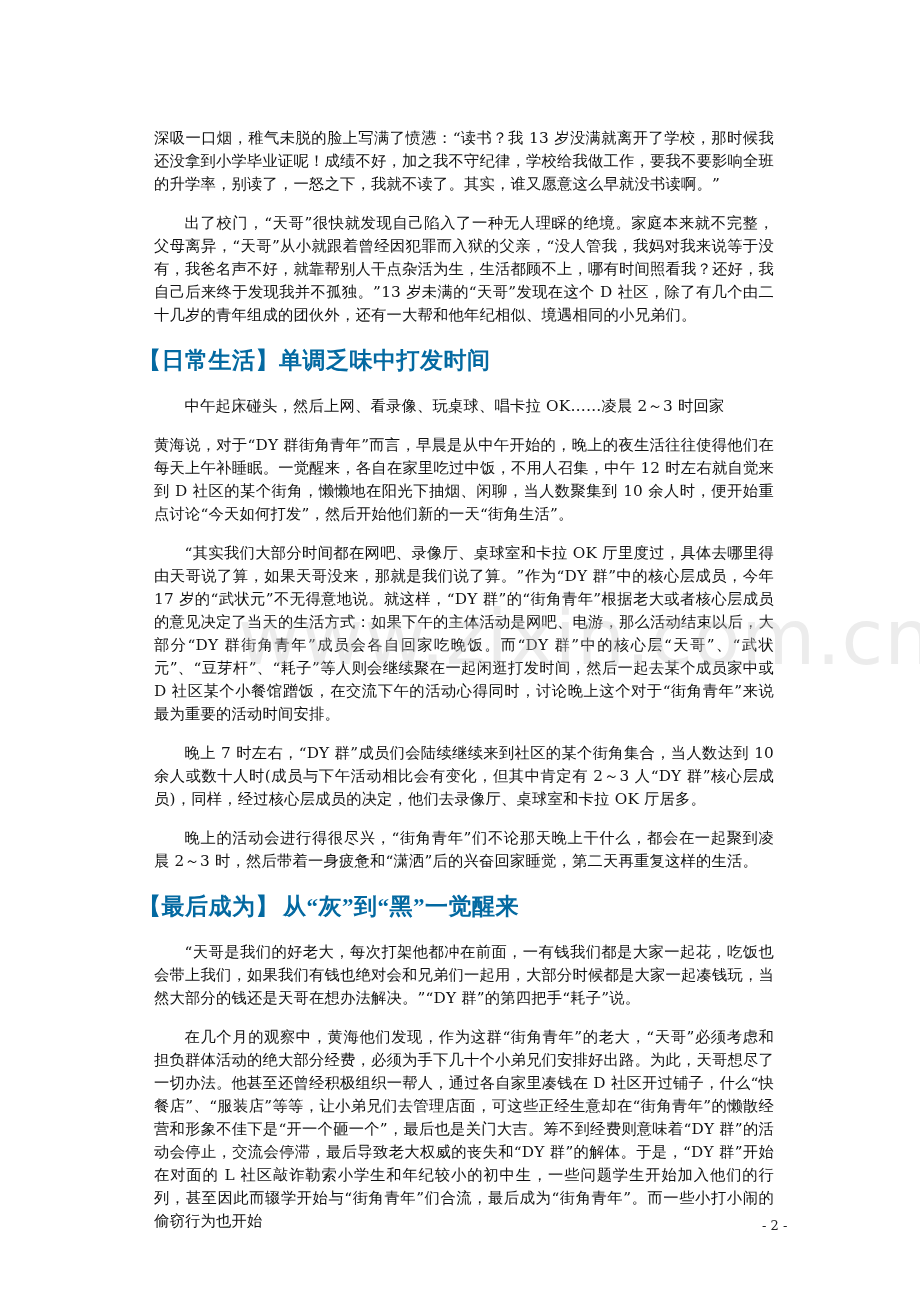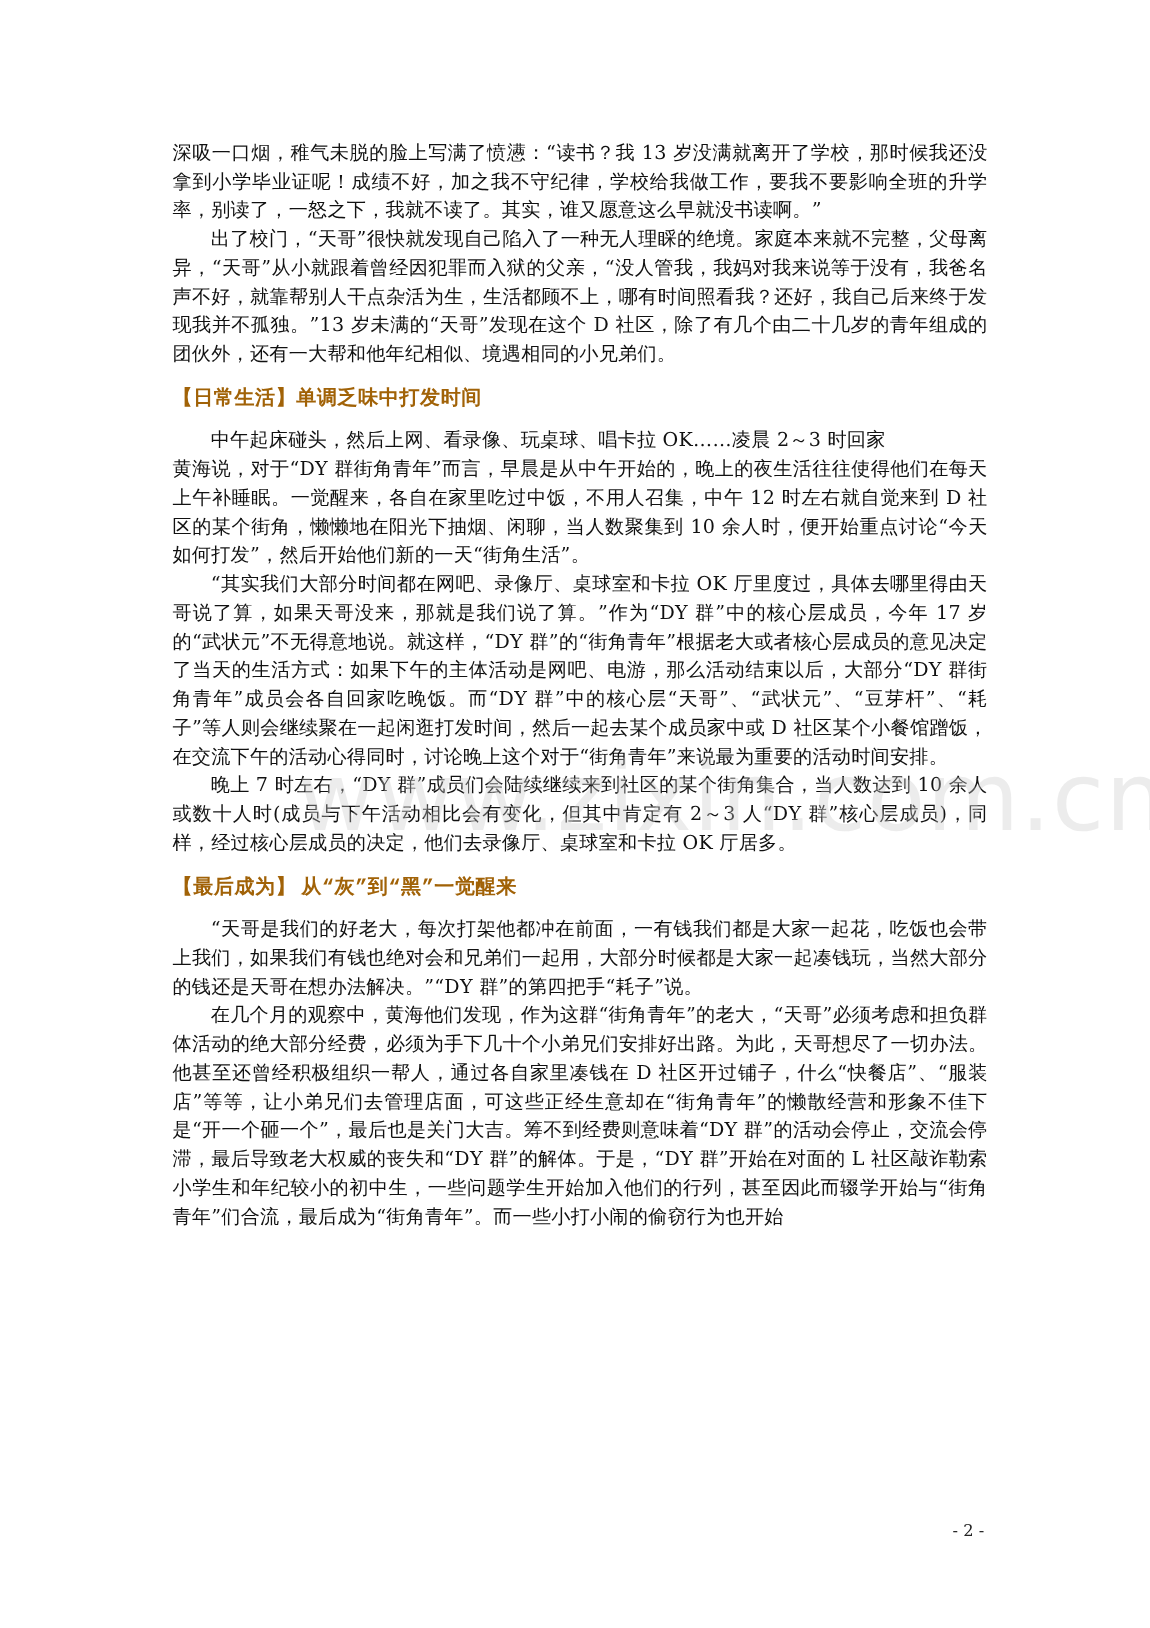--- a/index.html
+++ b/index.html
@@ -5,30 +5,30 @@
   html, body { margin: 0; padding: 0; background: #ffffff; }
   body {
     width: 920px; height: 1302px; position: relative; overflow: hidden;
     font-family: "DejaVu Serif", "Liberation Serif", serif;
     color: #111111;
   }
   .page {
     position: absolute; left: 138px; top: 111px; width: 652px;
   }
   .para {
-    margin: 0; font-size: 15.3px; line-height: 23px;
+    margin: 16px; font-size: 15.3px; line-height: 23px;
     text-align: justify; text-justify: inter-character;
     letter-spacing: 0.2px;
   }
   .para.indent { text-indent: 2em; }
   .heading {
     margin: 6px 0 4px 0;
-    font-family: Liberation Mono, monospace;
-    font-weight: bold; font-size: 16px; line-height: 36px;
-    color: #a16207; letter-spacing: 0.5px;
+    font-family: Liberation Serif, serif;
+    font-weight: bold; font-size: 23px; line-height: 36px;
+    color: #0369a1; letter-spacing: 0.5px;
   }
   .heading .gap { display: inline-block; width: 4px; }
   .watermark {
     position: absolute; left: 238px; top: 598px;
     font-family: "DejaVu Sans", "Liberation Sans", sans-serif;
     font-size: 76px; line-height: 80px; letter-spacing: 1px;
     color: rgba(200,200,200,0.35); pointer-events: none; white-space: nowrap;
     transform: scaleY(1.0);
   }
   .page-number {
@@ -42,20 +42,21 @@
 
 <div class="page">
   <p class="para">深吸一口烟，稚气未脱的脸上写满了愤懑：“读书？我 13 岁没满就离开了学校，那时候我还没拿到小学毕业证呢！成绩不好，加之我不守纪律，学校给我做工作，要我不要影响全班的升学率，别读了，一怒之下，我就不读了。其实，谁又愿意这么早就没书读啊。”</p>
   <p class="para indent">出了校门，“天哥”很快就发现自己陷入了一种无人理睬的绝境。家庭本来就不完整，父母离异，“天哥”从小就跟着曾经因犯罪而入狱的父亲，“没人管我，我妈对我来说等于没有，我爸名声不好，就靠帮别人干点杂活为生，生活都顾不上，哪有时间照看我？还好，我自己后来终于发现我并不孤独。”13 岁未满的“天哥”发现在这个 D 社区，除了有几个由二十几岁的青年组成的团伙外，还有一大帮和他年纪相似、境遇相同的小兄弟们。</p>
 
   <h2 class="heading"><span>【日常生活】</span><span>单调乏味中打发时间</span></h2>
   <p class="para indent">中午起床碰头，然后上网、看录像、玩桌球、唱卡拉 OK……凌晨 2～3 时回家</p>
   <p class="para">黄海说，对于“DY 群街角青年”而言，早晨是从中午开始的，晚上的夜生活往往使得他们在每天上午补睡眠。一觉醒来，各自在家里吃过中饭，不用人召集，中午 12 时左右就自觉来到 D 社区的某个街角，懒懒地在阳光下抽烟、闲聊，当人数聚集到 10 余人时，便开始重点讨论“今天如何打发”，然后开始他们新的一天“街角生活”。</p>
   <p class="para indent">“其实我们大部分时间都在网吧、录像厅、桌球室和卡拉 OK 厅里度过，具体去哪里得由天哥说了算，如果天哥没来，那就是我们说了算。”作为“DY 群”中的核心层成员，今年 17 岁的“武状元”不无得意地说。就这样，“DY 群”的“街角青年”根据老大或者核心层成员的意见决定了当天的生活方式：如果下午的主体活动是网吧、电游，那么活动结束以后，大部分“DY 群街角青年”成员会各自回家吃晚饭。而“DY 群”中的核心层“天哥”、“武状元”、“豆芽杆”、“耗子”等人则会继续聚在一起闲逛打发时间，然后一起去某个成员家中或 D 社区某个小餐馆蹭饭，在交流下午的活动心得同时，讨论晚上这个对于“街角青年”来说最为重要的活动时间安排。</p>
   <p class="para indent">晚上 7 时左右，“DY 群”成员们会陆续继续来到社区的某个街角集合，当人数达到 10 余人或数十人时(成员与下午活动相比会有变化，但其中肯定有 2～3 人“DY 群”核心层成员)，同样，经过核心层成员的决定，他们去录像厅、桌球室和卡拉 OK 厅居多。</p>
+  <p class="para indent">晚上的活动会进行得很尽兴，“街角青年”们不论那天晚上干什么，都会在一起聚到凌晨 2～3 时，然后带着一身疲惫和“潇洒”后的兴奋回家睡觉，第二天再重复这样的生活。</p>
 
   <h2 class="heading"><span>【最后成为】</span><span class="gap"></span><span>从“灰”到“黑”一觉醒来</span></h2>
   <p class="para indent">“天哥是我们的好老大，每次打架他都冲在前面，一有钱我们都是大家一起花，吃饭也会带上我们，如果我们有钱也绝对会和兄弟们一起用，大部分时候都是大家一起凑钱玩，当然大部分的钱还是天哥在想办法解决。”“DY 群”的第四把手“耗子”说。</p>
   <p class="para indent">在几个月的观察中，黄海他们发现，作为这群“街角青年”的老大，“天哥”必须考虑和担负群体活动的绝大部分经费，必须为手下几十个小弟兄们安排好出路。为此，天哥想尽了一切办法。他甚至还曾经积极组织一帮人，通过各自家里凑钱在 D 社区开过铺子，什么“快餐店”、“服装店”等等，让小弟兄们去管理店面，可这些正经生意却在“街角青年”的懒散经营和形象不佳下是“开一个砸一个”，最后也是关门大吉。筹不到经费则意味着“DY 群”的活动会停止，交流会停滞，最后导致老大权威的丧失和“DY 群”的解体。于是，“DY 群”开始在对面的 L 社区敲诈勒索小学生和年纪较小的初中生，一些问题学生开始加入他们的行列，甚至因此而辍学开始与“街角青年”们合流，最后成为“街角青年”。而一些小打小闹的偷窃行为也开始</p>
 </div>
 
 <div class="watermark">www.zixin.com.cn</div>
 <div class="page-number">- 2 -</div>
 
 </body></html>

